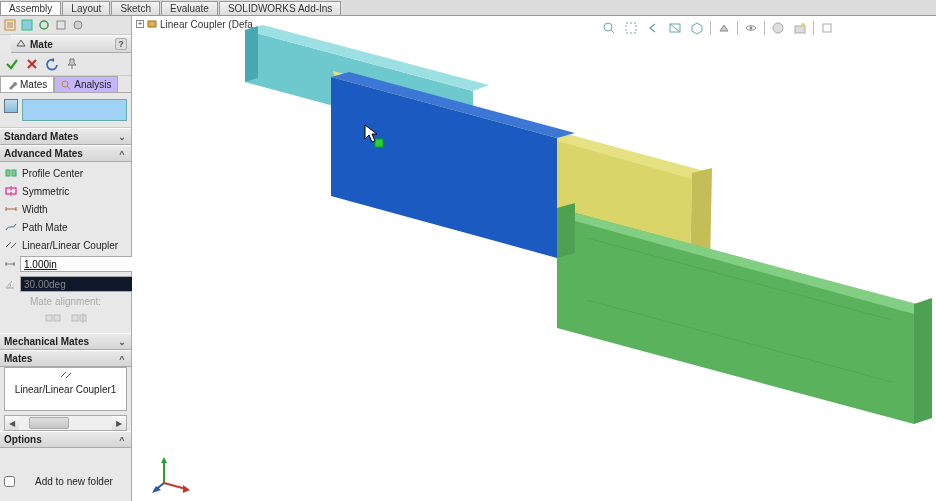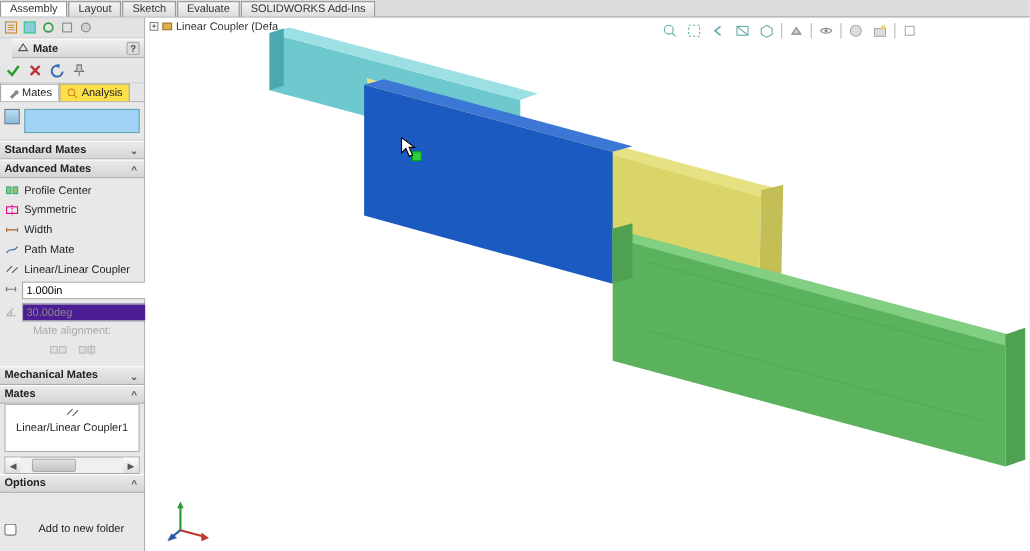--- a/index.html
+++ b/index.html
@@ -24,40 +24,40 @@
   .pm-title .help{width:12px;height:12px;background:#ddd;border:1px solid #aaa;border-radius:2px;font-size:9px;text-align:center;line-height:10px;cursor:pointer;color:#555;}
 
   .cmdrow { display:flex; gap:4px; padding:3px 4px; background:#e6e6e6; border-bottom:1px solid #ccc; align-items:center;}
   .cmdbtn { width:16px; height:16px; display:flex;align-items:center;justify-content:center;cursor:pointer;}
   .cmdbtn svg{width:14px;height:14px;}
 
   .subtabs { display:flex; background:#e6e6e6; border-bottom:1px solid #aaa;}
   .subtab { padding:2px 6px; border:1px solid #aaa; border-bottom:none;  font-size:10px;cursor:pointer; display:flex;align-items:center;gap:3px;}
   .subtab svg{width:10px;height:10px;}
   .subtab.sel{background:#fff;}
-  .subtab:not(.sel){background:#fde047;}
+  .subtab:not(.sel){background:#c4b5fd;}
 
   .selbox { padding:6px 4px; display:flex; gap:4px; align-items:flex-start; background:#e8e8e8; border-bottom:1px solid #ccc;}
   .selbox .swatch{width:14px;height:14px;background:linear-gradient(#bde,#8bd);border:1px solid #678;}
   .selbox .field{flex:1;height:22px;background:#9fd2f5;border:1px solid #6aa;}
 
   .section-hdr { background:linear-gradient(#eaeaea,#d5d5d5); border-top:1px solid #fff; border-bottom:1px solid #aaa; padding:2px 4px; font-weight:bold; display:flex; justify-content:space-between; align-items:center;cursor:pointer;}
   .section-hdr .chev{width:10px;height:10px;display:flex;align-items:center;justify-content:center;color:#555;font-size:9px;cursor:pointer;}
 
   .section-body { padding:2px 0; background:#e8e8e8; }
   .item { display:flex; align-items:center; gap:4px; padding:3px 4px; cursor:pointer; }
   .item .iic{width:14px;height:12px;display:flex;align-items:center;justify-content:center;}
   .item .iic svg{width:12px;height:10px;}
   .item span{flex:1;white-space:nowrap;overflow:hidden;text-overflow:ellipsis;}
 
-  .numrow { display:flex; gap:4px; padding:2px 4px;}
+  .numrow { display:flex; align-items:center; gap:4px; padding:2px 4px;text-decoration:underline;}
   .numrow .nic{width:14px;height:14px;display:flex;align-items:center;justify-content:center;}
   .numrow .nic svg{width:12px;height:12px;}
   .numrow input{flex:1; height:16px; font-size:10px; padding:0 3px; border:1px solid #aaa; background:#fff;}
-  .numrow input:disabled{background:#4c1d95;color:#888;}
+  .numrow input:disabled{background:#0f172a;color:#888;}
   .numrow .spin{display:flex;flex-direction:column;}
   .numrow .spin div{width:12px;height:8px;border:1px solid #aaa;background:linear-gradient(#fcfcfc,#ddd);font-size:6px;line-height:6px;text-align:center;color:#555;cursor:pointer;}
 
   .disabled-txt{color:#aaa;font-size:10px;text-align:center;padding:2px 0;}
   .alignrow{display:flex;gap:10px;justify-content:center;padding:2px 0 6px 0;}
   .alignrow div{width:16px;height:14px;}
 
   .mate-list { flex:0 0 auto; background:#fff; margin:0 4px; border:1px solid #aaa; height:44px; overflow:auto;}
   .mate-list .mitem{display:flex;align-items:center;gap:4px;padding:2px 3px;font-size:10px;flex-direction:column;}
   .mate-list .mitem svg{width:12px;height:10px;}

